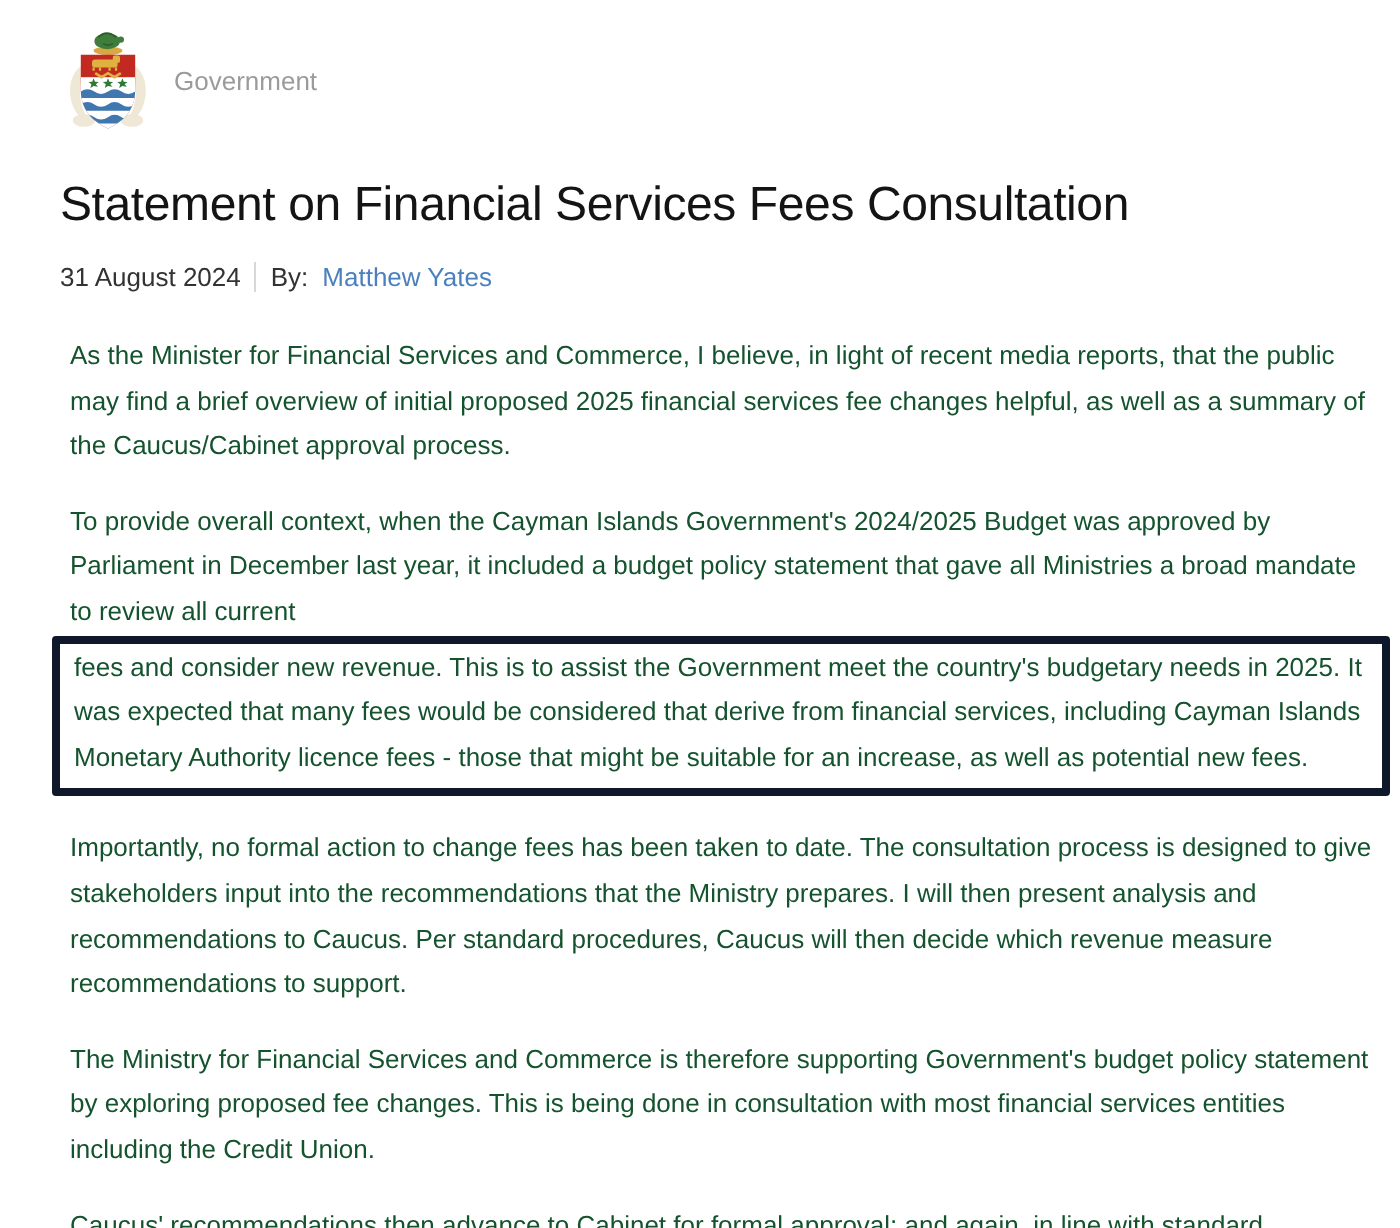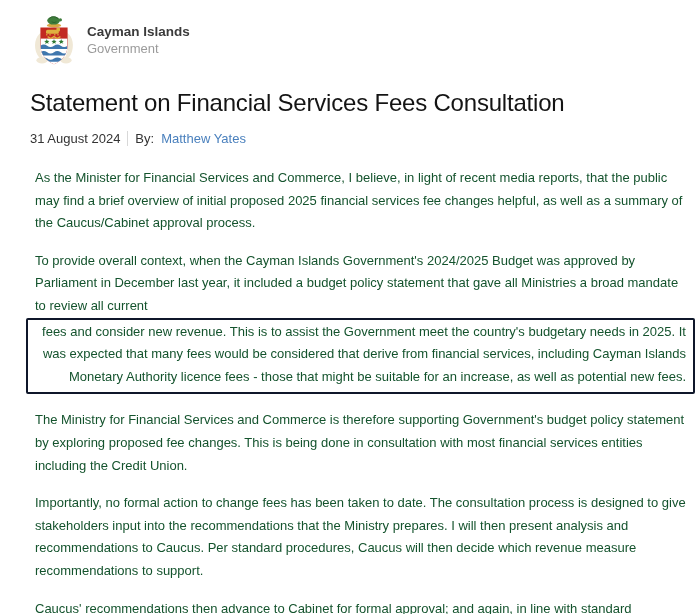--- a/index.html
+++ b/index.html
@@ -71,25 +71,24 @@
     width: 656px;
   }
   article p {
     font-size: 13px;
     line-height: 22.6px;
     color: #14532d;
     margin: 0 0 15px 5px;
   }
   .highlight-box {
     display: block;
-    border: 2px solid #0f172a;
+    border: 4px solid #0f172a;
     border-radius: 2px;
     padding: 1px 7px 4px 7px;
     margin: 0 -9px;
-    text-align: right;
   }
 </style>
 </head>
 <body>
 
 <div class="page">
 
   <header class="site-header">
     <span class="logo">
       <svg viewBox="0 0 60 66" xmlns="http://www.w3.org/2000/svg" aria-hidden="true">
@@ -121,21 +120,20 @@
           </g>
         </g>
 
         <rect x="20" y="19" width="16" height="5" rx="2" fill="#dfb13f"></rect>
         <rect x="33" y="16.5" width="4.5" height="4.5" rx="1.2" fill="#dfb13f"></rect>
         <path d="M21 24 v2 M25 24 v2 M31 24 v2 M35 24 v2" stroke="#dfb13f" stroke-width="1.4"></path>
         <path d="M22 27.5 l4 2.5 l4 -2.5 l4 2.5 l4 -2.5" stroke="#dfb13f" stroke-width="1.6" fill="none"></path>
       </svg>
     </span>
     <div class="org">
-      <div class="org-name">Cayman Islands</div>
       <div class="org-sub">Government</div>
     </div>
   </header>
 
   <h1 class="title">Statement on Financial Services Fees Consultation</h1>
 
   <div class="meta">
     <span>31 August 2024</span>
     <span class="divider"></span>
     <span>By:</span>
@@ -145,18 +143,18 @@
   <article>
     <p>As the Minister for Financial Services and Commerce, I believe, in light of recent media reports, that the public may find a brief overview of initial proposed 2025 financial services fee changes helpful, as well as a summary of the Caucus/Cabinet approval process.</p>
 
     <p>
       <span>To provide overall context, when the Cayman Islands Government's 2024/2025 Budget was approved by Parliament in December last year, it included a budget policy statement that gave all Ministries a broad mandate to review all current</span>
       <span class="highlight-box">
         <span>fees and consider new revenue. This is to assist the Government meet the country's budgetary needs in 2025. It was expected that many fees would be considered that derive from financial services, including Cayman Islands Monetary Authority licence fees - those that might be suitable for an increase, as well as potential new fees.</span>
       </span>
     </p>
 
+    <p>Importantly, no formal action to change fees has been taken to date. The consultation process is designed to give stakeholders input into the recommendations that the Ministry prepares. I will then present analysis and recommendations to Caucus. Per standard procedures, Caucus will then decide which revenue measure recommendations to support.</p>
     <p>The Ministry for Financial Services and Commerce is therefore supporting Government's budget policy statement by exploring proposed fee changes. This is being done in consultation with most financial services entities including the Credit Union.</p>
-    <p>Importantly, no formal action to change fees has been taken to date. The consultation process is designed to give stakeholders input into the recommendations that the Ministry prepares. I will then present analysis and recommendations to Caucus. Per standard procedures, Caucus will then decide which revenue measure recommendations to support.</p>
     <p>Caucus' recommendations then advance to Cabinet for formal approval; and again, in line with standard procedures, any necessary amendment bills will be presented, debated and considered by Parliament for passage.</p>
   </article>
 
 </div>
 
 </body></html>

